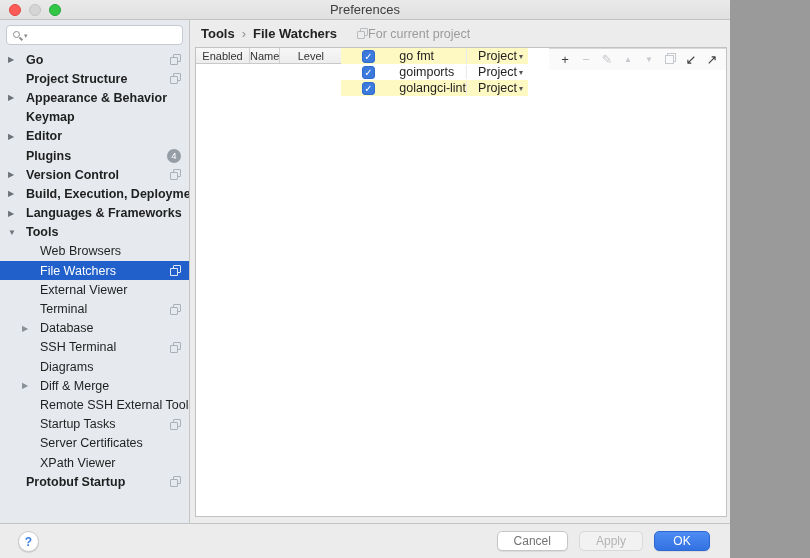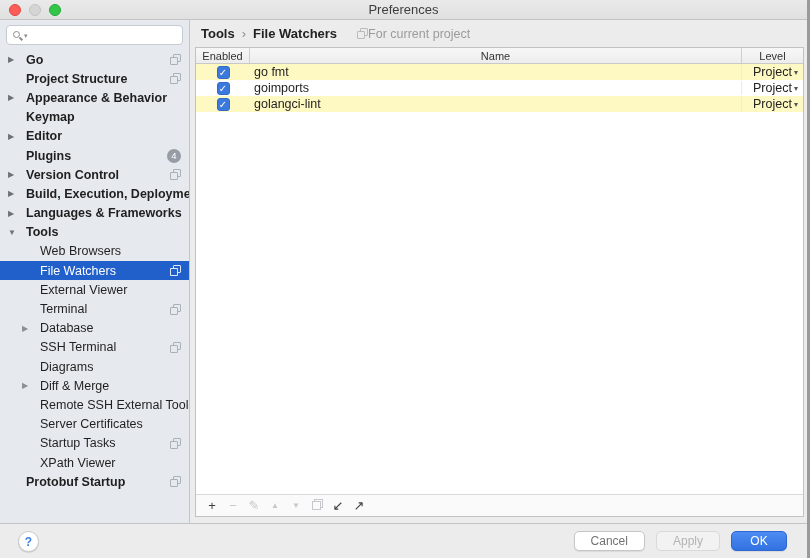--- a/index.html
+++ b/index.html
@@ -1,17 +1,17 @@
 <!DOCTYPE html>
 <html><head>
 <meta charset="utf-8">
 <style>
   * { margin:0; padding:0; box-sizing:border-box; }
   html,body { background:#9a9a9a; font-family:"Liberation Sans", sans-serif; }
-  .window{ position:relative; width:807px; height:558px; background:#ececec; overflow:hidden;
+  .window{ position:relative; width:730px; height:558px; background:#ececec; overflow:hidden;
            font-family:"Liberation Sans", sans-serif; color:#1f1f1f; }
 
   
   .titlebar{ position:relative; height:20px; background:linear-gradient(#eaeaea,#e0e0e0);
              border-bottom:1px solid #c2c2c2; }
   .lights{ position:absolute; left:9px; top:4px; display:flex; gap:8px; }
   .light{ width:12px; height:12px; border-radius:50%; display:inline-block; }
   .light.red{ background:#fc5b57; border:1px solid #e2463f; }
   .light.gray{ background:#d5d5d5; border:1px solid #c3c3c3; }
   .light.green{ background:#33c748; border:1px solid #24a73a; }
@@ -56,21 +56,21 @@
   .main{ flex:1; position:relative; background:#ececec; }
   .breadcrumb{ position:absolute; top:0; left:0; right:0; height:27px; display:flex;
                align-items:center; padding-left:11px; font-size:13px; }
   .crumb{ font-weight:bold; color:#222; }
   .crumb-sep{ color:#8e8e8e; margin:0 7px; font-size:13px; }
   .scope{ margin-left:20px; display:flex; align-items:center; color:#9b9b9b; font-size:12.5px; }
   .scope .share-ico{ color:#b9bcbf; }
   .scope .share-ico::after{ background:#ececec; }
 
   .tablewrap{ position:absolute; left:5px; right:3px; top:27px; bottom:6px; background:#fff;
-              border:1px solid #c2c2c2; display:flex; flex-direction:column;justify-content:flex-end; }
+              border:1px solid #c2c2c2; display:flex; flex-direction:row;justify-content:flex-end; }
   .thead{ height:16px; display:flex; background:linear-gradient(#f7f7f7,#ededed);
           border-bottom:1px solid #c9c9c9; font-size:11px; color:#333; }
   .hcell{ display:flex; align-items:center; justify-content:center; }
   .c-en{ width:54px; flex:0 0 54px; }
   .c-name{ flex:1; }
   .c-level{ width:62px; flex:0 0 62px; }
   .thead .c-en{ border-right:1px solid #cfcfcf; }
   .thead .c-level{ border-left:1px solid #cfcfcf; }
 
   .trow{ height:16px; display:flex; align-items:center; font-size:12.5px; }
@@ -226,28 +226,28 @@
           <div class="tree-item child">
             <span class="arrow">▶</span>
             <span class="lab">Diff &amp; Merge</span>
           </div>
           <div class="tree-item child">
             <span class="arrow"></span>
             <span class="lab">Remote SSH External Tools</span>
           </div>
           <div class="tree-item child">
             <span class="arrow"></span>
+            <span class="lab">Startup Tasks</span>
+            <span class="rightbox">
+              <span class="share-ico"></span>
+            </span>
+          </div>
+          <div class="tree-item child">
+            <span class="arrow"></span>
             <span class="lab">Server Certificates</span>
-          </div>
-          <div class="tree-item child">
-            <span class="arrow"></span>
-            <span class="lab">Startup Tasks</span>
-            <span class="rightbox">
-              <span class="share-ico"></span>
-            </span>
           </div>
           <div class="tree-item child">
             <span class="arrow"></span>
             <span class="lab">XPath Viewer</span>
           </div>
           <div class="tree-item top bold">
             <span class="arrow"></span>
             <span class="lab">Protobuf Startup</span>
             <span class="rightbox">
               <span class="share-ico"></span>

